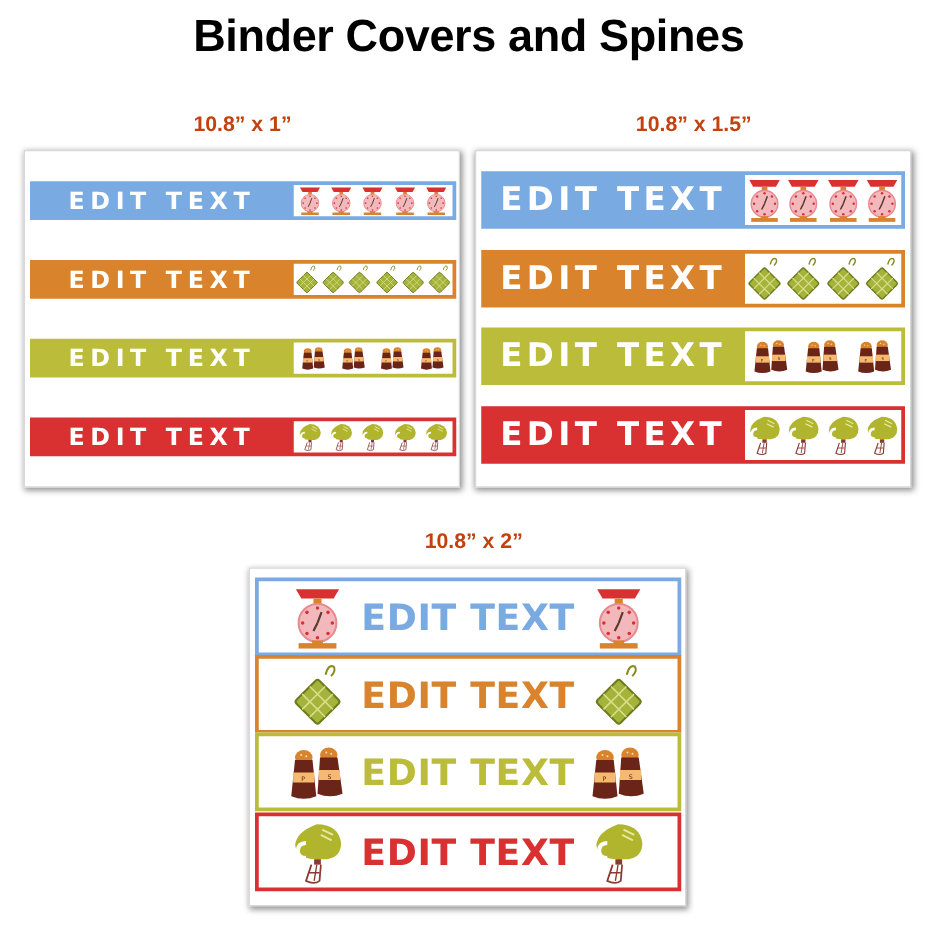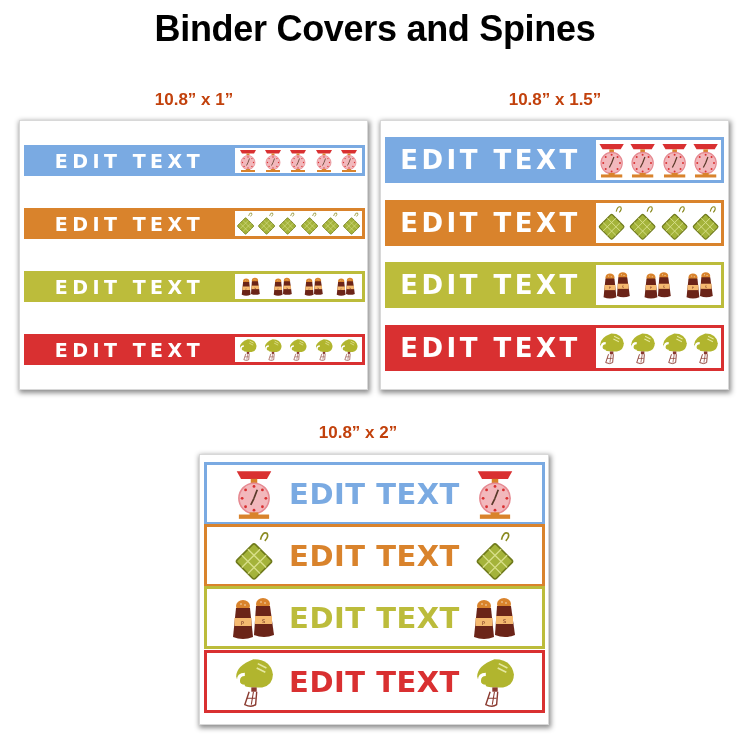--- a/index.html
+++ b/index.html
@@ -47,21 +47,21 @@
   }
   .cover .icon { width: 50px; height: 54px; }
 </style>
 </head>
 <body>
 
 <div class="title">Binder Covers and Spines</div>
 
 <div class="size-label" style="left:19px;top:90px;width:350px;">10.8” x 1”</div>
 <div class="size-label" style="left:380px;top:90px;width:350px;">10.8” x 1.5”</div>
-<div class="size-label" style="left:183px;top:423px;width:350px;">10.8” x 2”</div>
+<div class="size-label" style="left:204px;top:423px;width:350px;">10.8” x 2”</div>
 
 <div class="panel" style="left:19px;top:120px;width:349px;height:270px;"></div>
 <div id="p1">
     <div class="spine" style="left: 24px; top: 145px; width: 341px; height: 31px; background: rgb(122, 170, 226);">
       <div class="label" style="font-size: 19px; letter-spacing: 4.5px;">EDIT TEXT</div>
       <div class="icons" style="width: 127px;">
         <span class="icon" style="width: 22px; height: 25px;">
           <svg>
             <use href="#kitchen-scale"></use>
           </svg>

